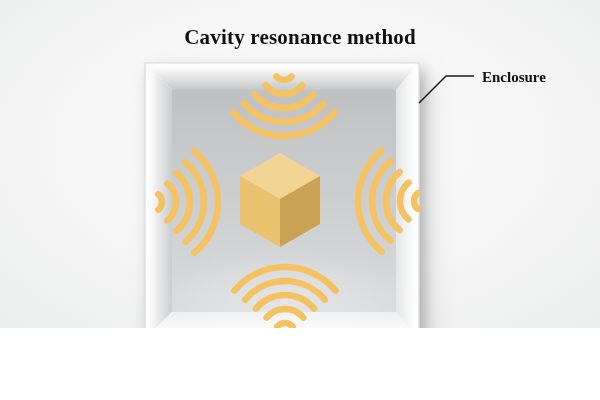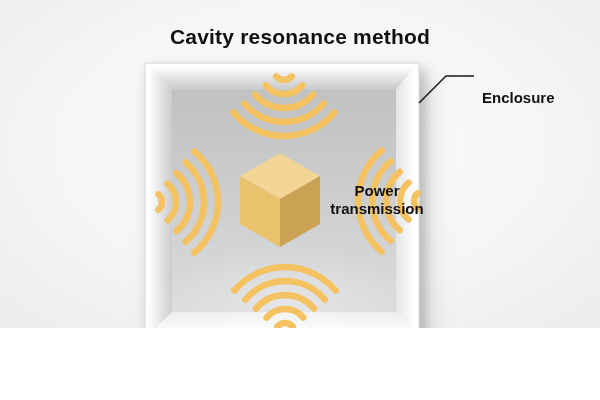--- a/index.html
+++ b/index.html
@@ -6,31 +6,31 @@
     --color-wave:#F5C262;
     --color-cube-top:#F2D494;
     --color-cube-left:#EAC16C;
     --color-cube-right:#CBA254;
     --color-text:#111111;
   }
   html,body{margin:0;padding:0;}
   .canvas{
     position:relative;width:600px;height:328px;overflow:hidden;
     background:radial-gradient(ellipse at 50% 45%, #FCFCFC 0%, #F6F6F6 55%, #EBECEC 100%);
-    font-family:Liberation Sans, sans-serif;
+    font-family:Liberation Serif, serif;
   }
   svg{position:absolute;left:0;top:0;}
   .title{
     position:absolute;left:0;top:25px;width:600px;text-align:center;
     font-size:21px;font-weight:700;color:var(--color-text);letter-spacing:0.2px;
   }
   .label{position:absolute;font-weight:700;color:var(--color-text);}
   .label-receiver{left:228px;top:195px;width:104px;text-align:center;font-size:15px;line-height:15px;}
   .label-power{left:322px;top:182px;width:110px;text-align:center;font-size:15px;line-height:18px;}
-  .label-enclosure{left:482px;top:70px;font-size:15px;line-height:15px;white-space:nowrap;margin-top:20px;}
+  .label-enclosure{left:482px;top:70px;font-size:15px;line-height:15px;white-space:nowrap;}
   g[data-wave] path{fill:none;stroke:var(--color-wave);stroke-width:6.5;stroke-linecap:round;}
   .cube-top{fill:var(--color-cube-top);}
   .cube-left{fill:var(--color-cube-left);}
   .cube-right{fill:var(--color-cube-right);}
   .leader{fill:none;stroke:#1a1a1a;stroke-width:1.5;}
 </style>
 </head>
 <body>
 
 <div class="canvas">
@@ -111,20 +111,16 @@
       <polygon class="cube-left" points="240,176 280,199 280,247 240,224"></polygon>
       <polygon class="cube-right" points="280,199 320,176 320,224 280,247"></polygon>
     </g>
 
     <polyline class="leader" points="419,103 446,76 474,76"></polyline>
   </svg>
 
   <div class="title">Cavity resonance method</div>
 
 
-  <div class="label label-power">
-    <div>Power</div>
-    <div>transmission</div>
-  </div>
 
   <div class="label label-enclosure">Enclosure</div>
 
 </div>
 
 </body></html>

